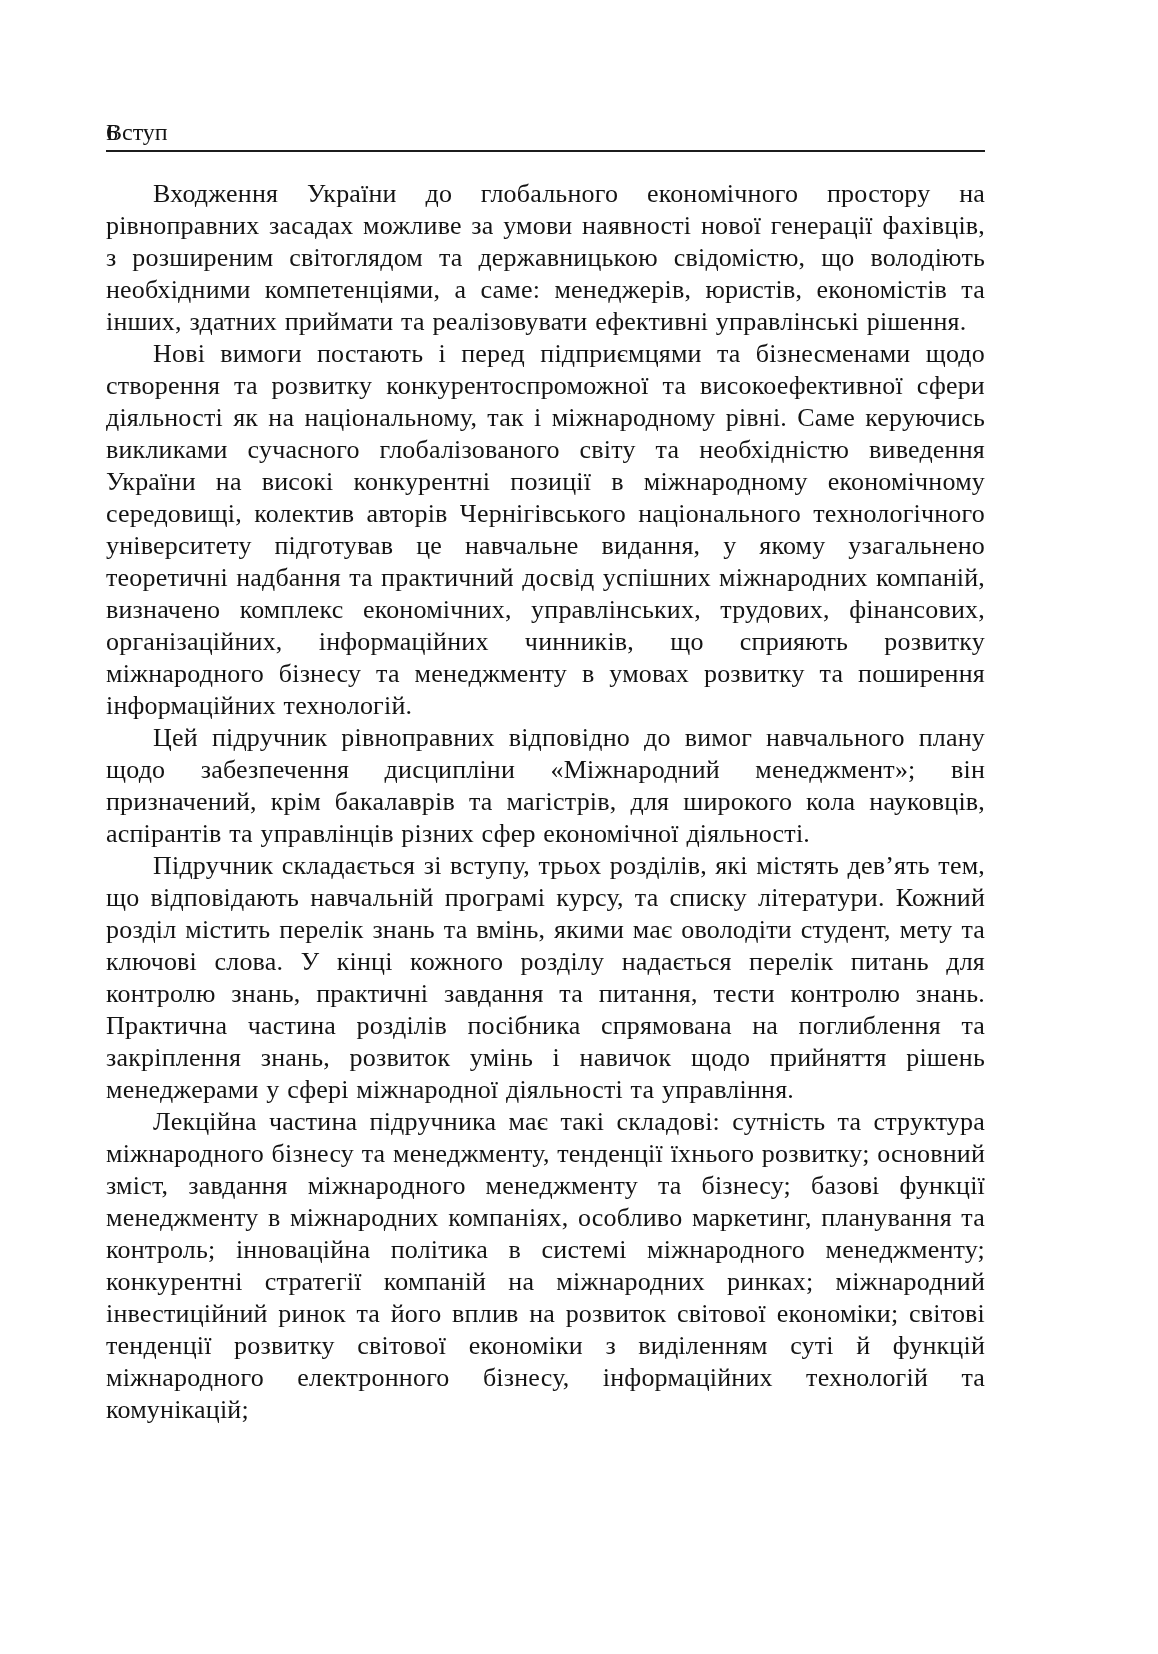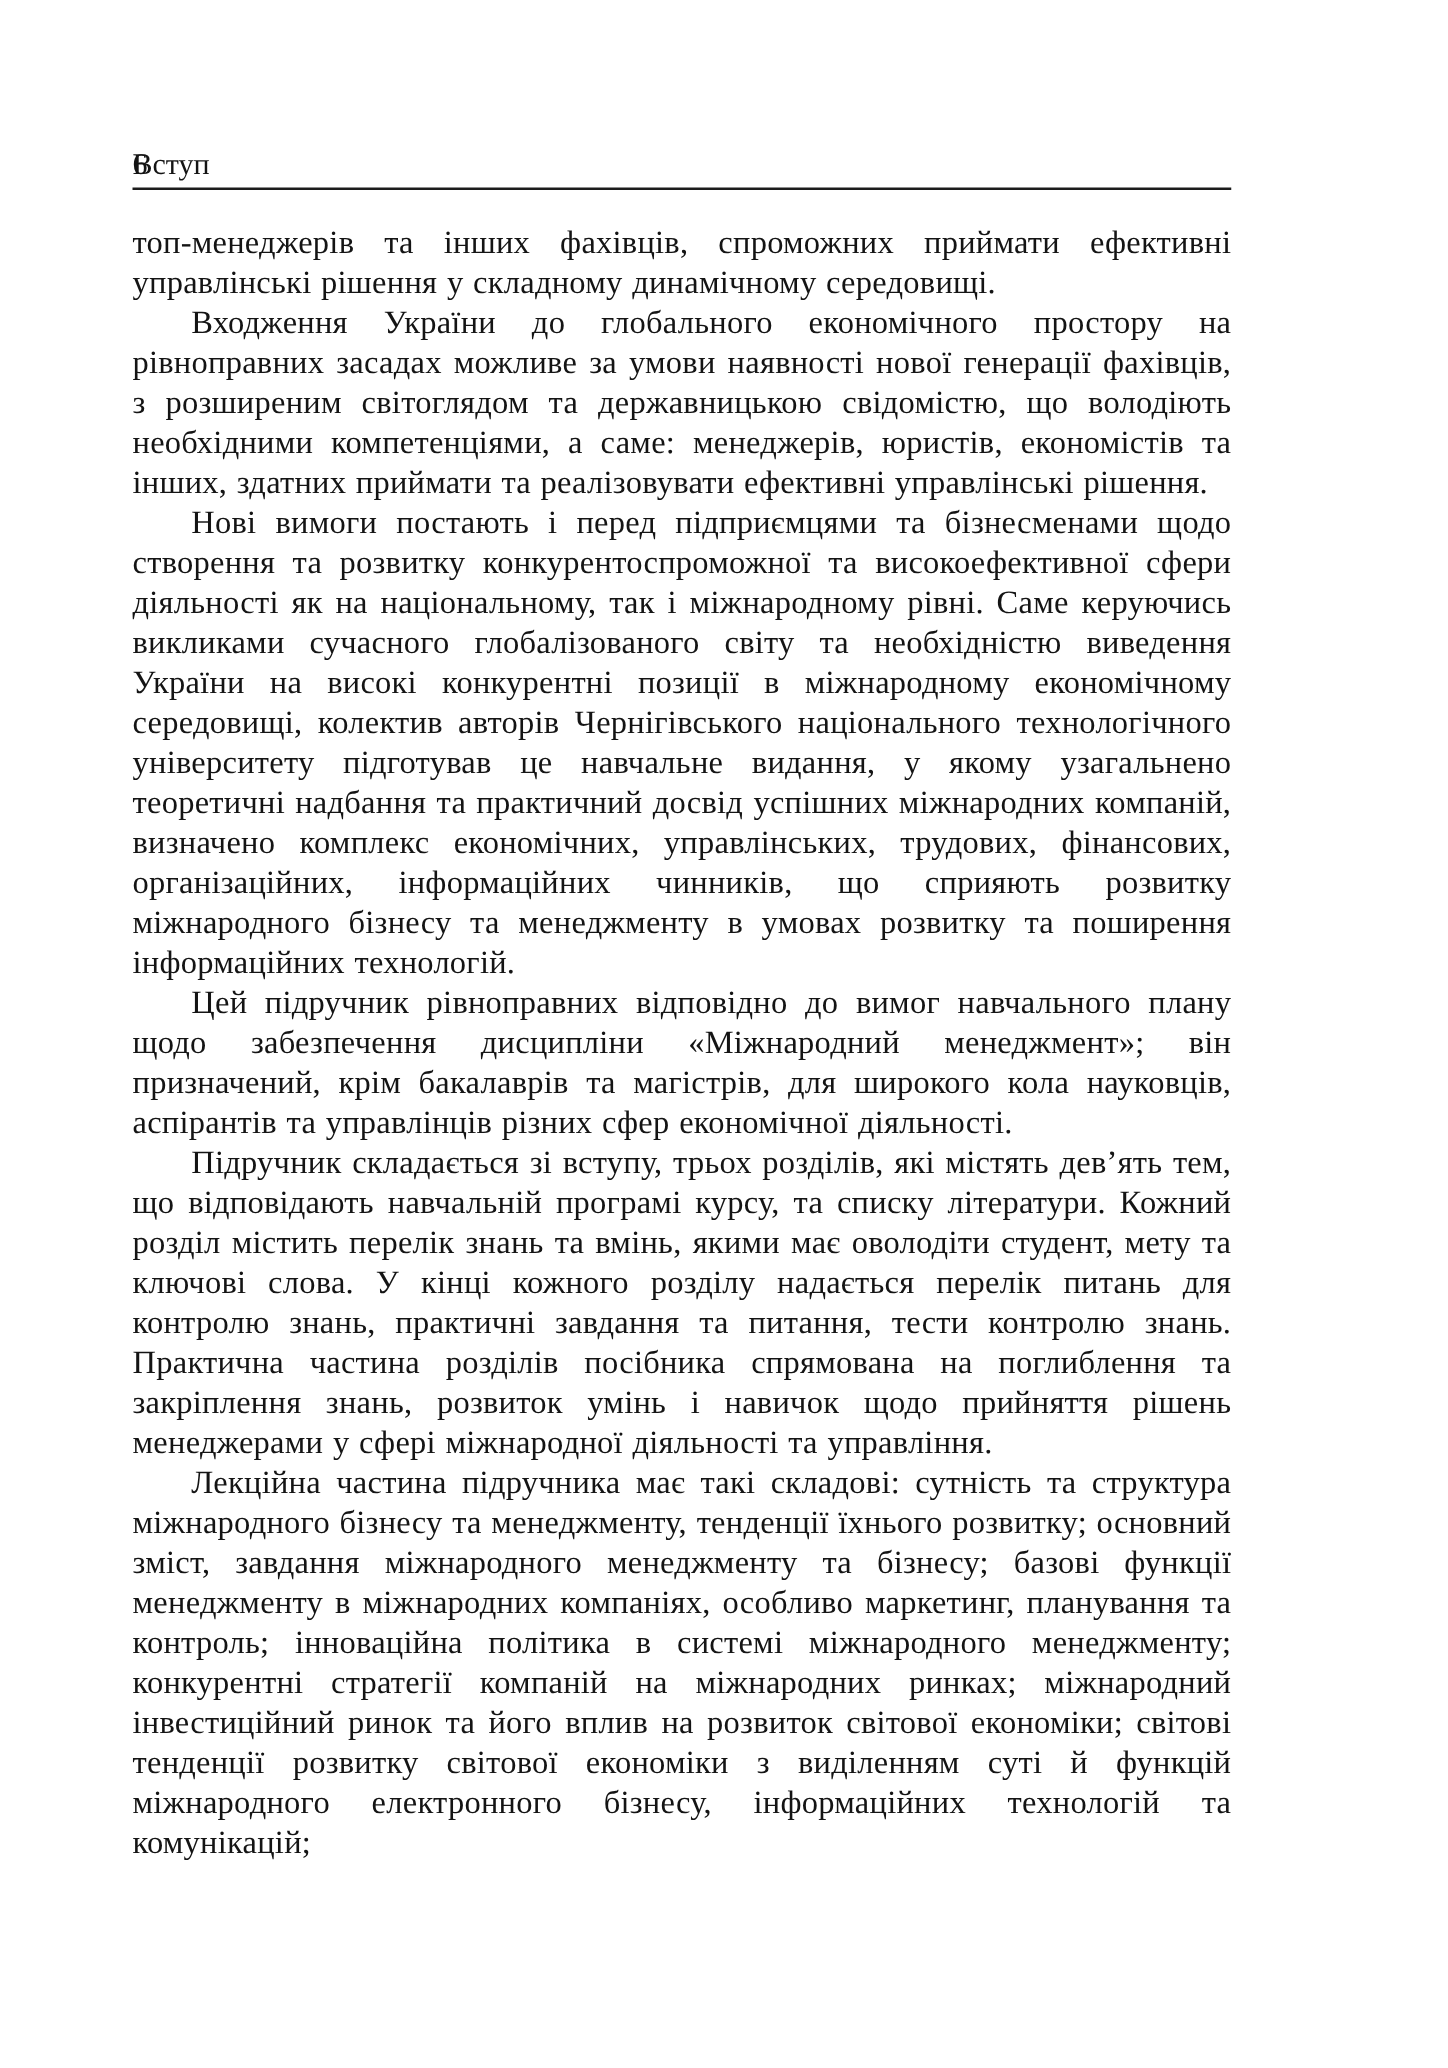--- a/index.html
+++ b/index.html
@@ -64,21 +64,20 @@
 <div class="page">
 
   <header class="page-header">
     <span class="page-number">6</span>
     <span class="header-title">Вступ</span>
   </header>
 
   <hr class="header-rule">
 
   <main class="page-body">
-    <p class="para first">топ-менеджерів та інших фахівців, спроможних приймати ефективні управлінські рішення у складному динамічному середовищі.</p>
     <p class="para">Входження України до глобального економічного простору на рівноправних засадах можливе за умови наявності нової генерації фахівців, з розширеним світоглядом та державницькою свідомістю, що володіють необхідними компетенціями, а саме: менеджерів, юристів, економістів та інших, здатних приймати та реалізовувати ефективні управлінські рішення.</p>
     <p class="para">Нові вимоги постають і перед підприємцями та бізнесменами щодо створення та розвитку конкурентоспроможної та високоефективної сфери діяльності як на національному, так і міжнародному рівні. Саме керуючись викликами сучасного глобалізованого світу та необхідністю виведення України на високі конкурентні позиції в міжнародному економічному середовищі, колектив авторів Чернігівського національного технологічного університету підготував це навчальне видання, у якому узагальнено теоретичні надбання та практичний досвід успішних міжнародних компаній, визначено комплекс економічних, управлінських, трудових, фінансових, організаційних, інформаційних чинників, що сприяють розвитку міжнародного бізнесу та менеджменту в умовах розвитку та поширення інформаційних технологій.</p>
     <p class="para">Цей підручник рівноправних відповідно до вимог навчального плану щодо забезпечення дисципліни «Міжнародний менеджмент»; він призначений, крім бакалаврів та магістрів, для широкого кола науковців, аспірантів та управлінців різних сфер економічної діяльності.</p>
     <p class="para">Підручник складається зі вступу, трьох розділів, які містять дев’ять тем, що відповідають навчальній програмі курсу, та списку літератури. Кожний розділ містить перелік знань та вмінь, якими має оволодіти студент, мету та ключові слова. У кінці кожного розділу надається перелік питань для контролю знань, практичні завдання та питання, тести контролю знань. Практична частина розділів посібника спрямована на поглиблення та закріплення знань, розвиток умінь і навичок щодо прийняття рішень менеджерами у сфері міжнародної діяльності та управління.</p>
     <p class="para">Лекційна частина підручника має такі складові: сутність та структура міжнародного бізнесу та менеджменту, тенденції їхнього розвитку; основний зміст, завдання міжнародного менеджменту та бізнесу; базові функції менеджменту в міжнародних компаніях, особливо маркетинг, планування та контроль; інноваційна політика в системі міжнародного менеджменту; конкурентні стратегії компаній на міжнародних ринках; міжнародний інвестиційний ринок та його вплив на розвиток світової економіки; світові тенденції розвитку світової економіки з виділенням суті й функцій міжнародного електронного бізнесу, інформаційних технологій та комунікацій;</p>
   </main>
 
 </div>
 
 </body></html>

